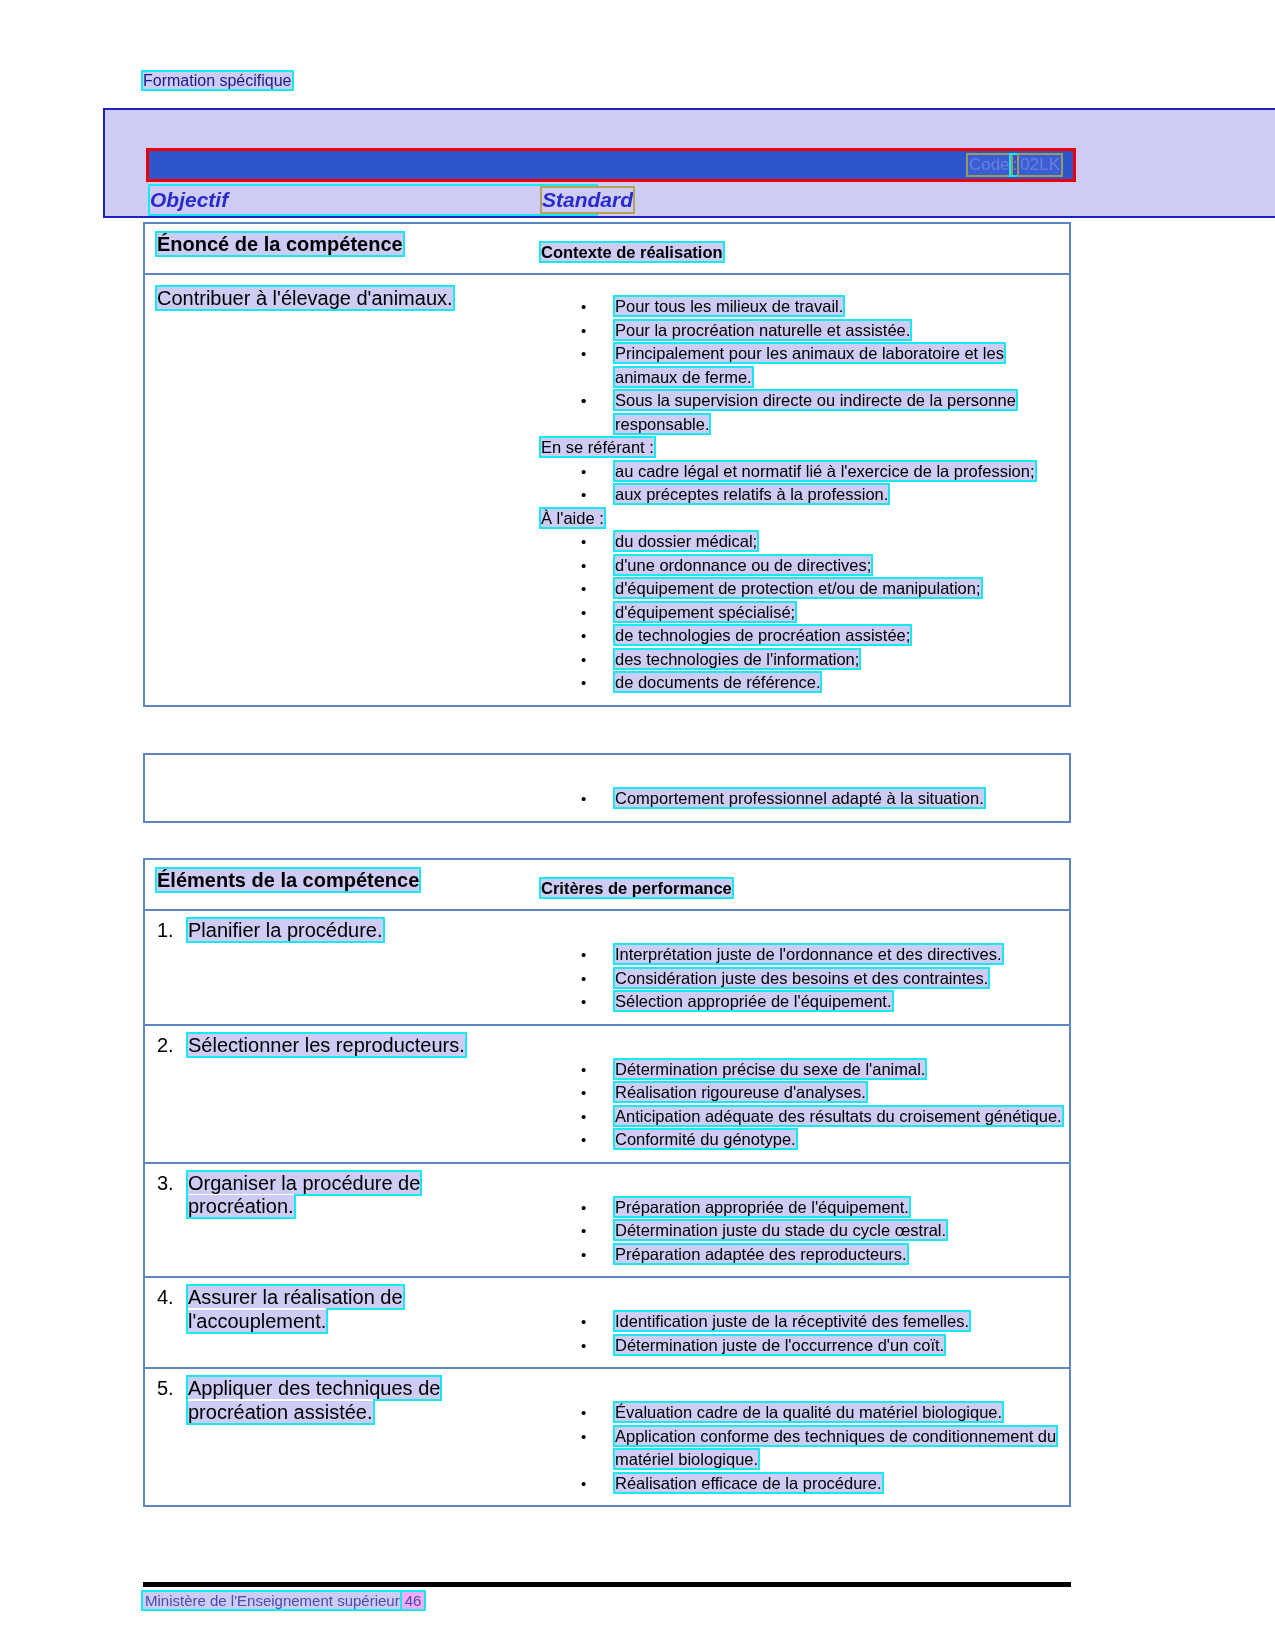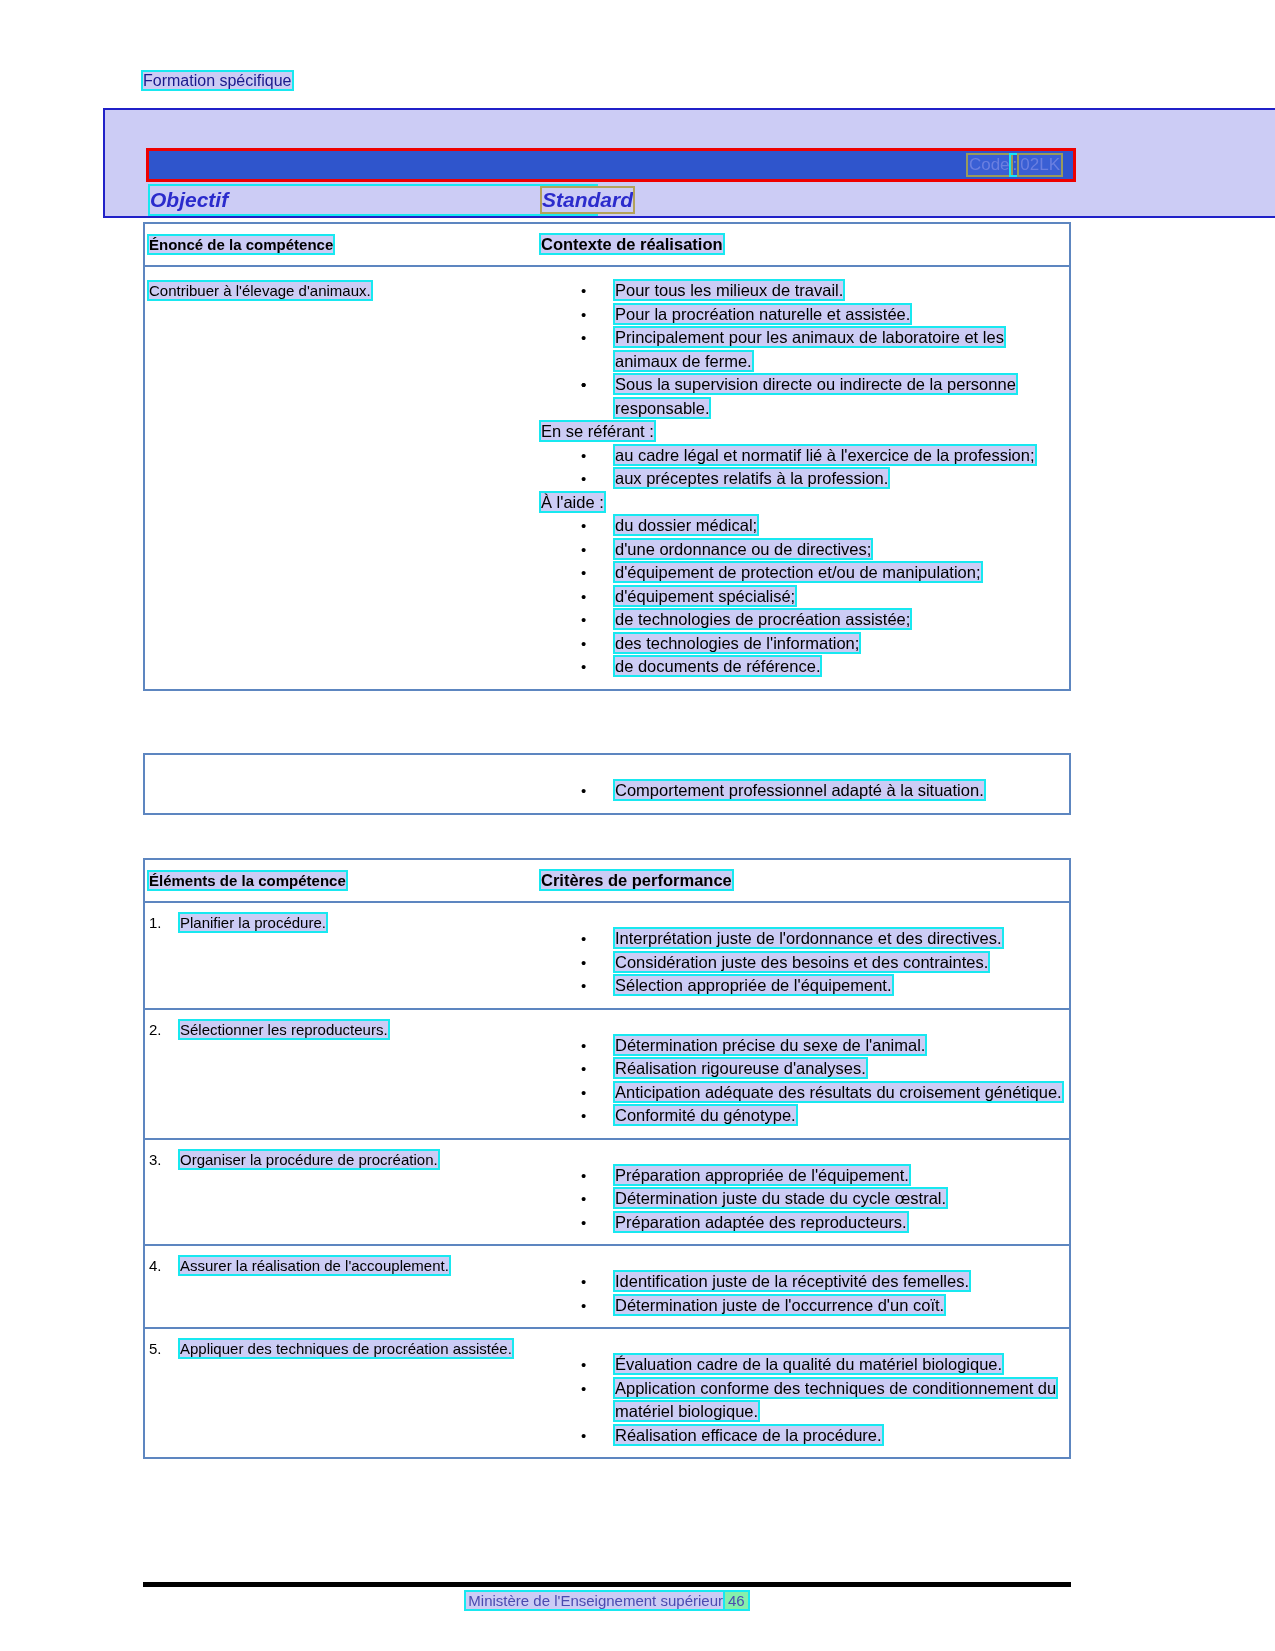--- a/index.html
+++ b/index.html
@@ -110,32 +110,33 @@
     box-sizing: border-box;
     background: #ffffff;
   }
   .trow {
     display: flex;
     border-bottom: 2px solid #5d86c0;
   }
   .trow:last-child { border-bottom: none; }
   .cell-left {
     width: 392px;
-    padding: 8px 6px 10px 4px;
-    box-sizing: border-box;
-    font-size: 15px;
+    padding: 8px 6px 10px 12px;
+    box-sizing: border-box;
+    font-size: 20px;
     line-height: 23px;
     border-right: 0;
   }
   .cell-right {
     flex: 1;
     padding: 24px 6px 10px 4px;
     box-sizing: border-box;
     font-size: 16.5px;
     line-height: 23px;
+    margin-top: 8px;
   }
   .hdr .cell-left, .hdr .cell-right {
     font-weight: bold;
     padding-top: 9px;
     padding-bottom: 9px;
   }
   ul.bl {
     list-style: none;
     margin: 0;
     padding: 0;
@@ -182,26 +183,26 @@
     background: #000000;
   }
   #footer-bar {
     position: absolute;
     left: 143px;
     top: 1589px;
     width: 928px;
     height: 22px;
     display: flex;
     align-items: center;
-    justify-content: center;
+    justify-content: flex-start;
     font-size: 15px;
     color: #4b4bb0;
   }
   #footer-left { background: #ccccf5; outline: 2px solid #18e8f0; padding: 0 2px; }
-  #footer-right { background: #86efac; outline: 2px solid #18e8f0; padding: 0 3px; }
+  #footer-right { background: #f0abfc; outline: 2px solid #18e8f0; padding: 0 3px; }
 </style>
 </head>
 <body>
 
 <div id="header-label">
   <span class="hl">Formation spécifique</span>
 </div>
 
 <div id="objectif-banner">
 

